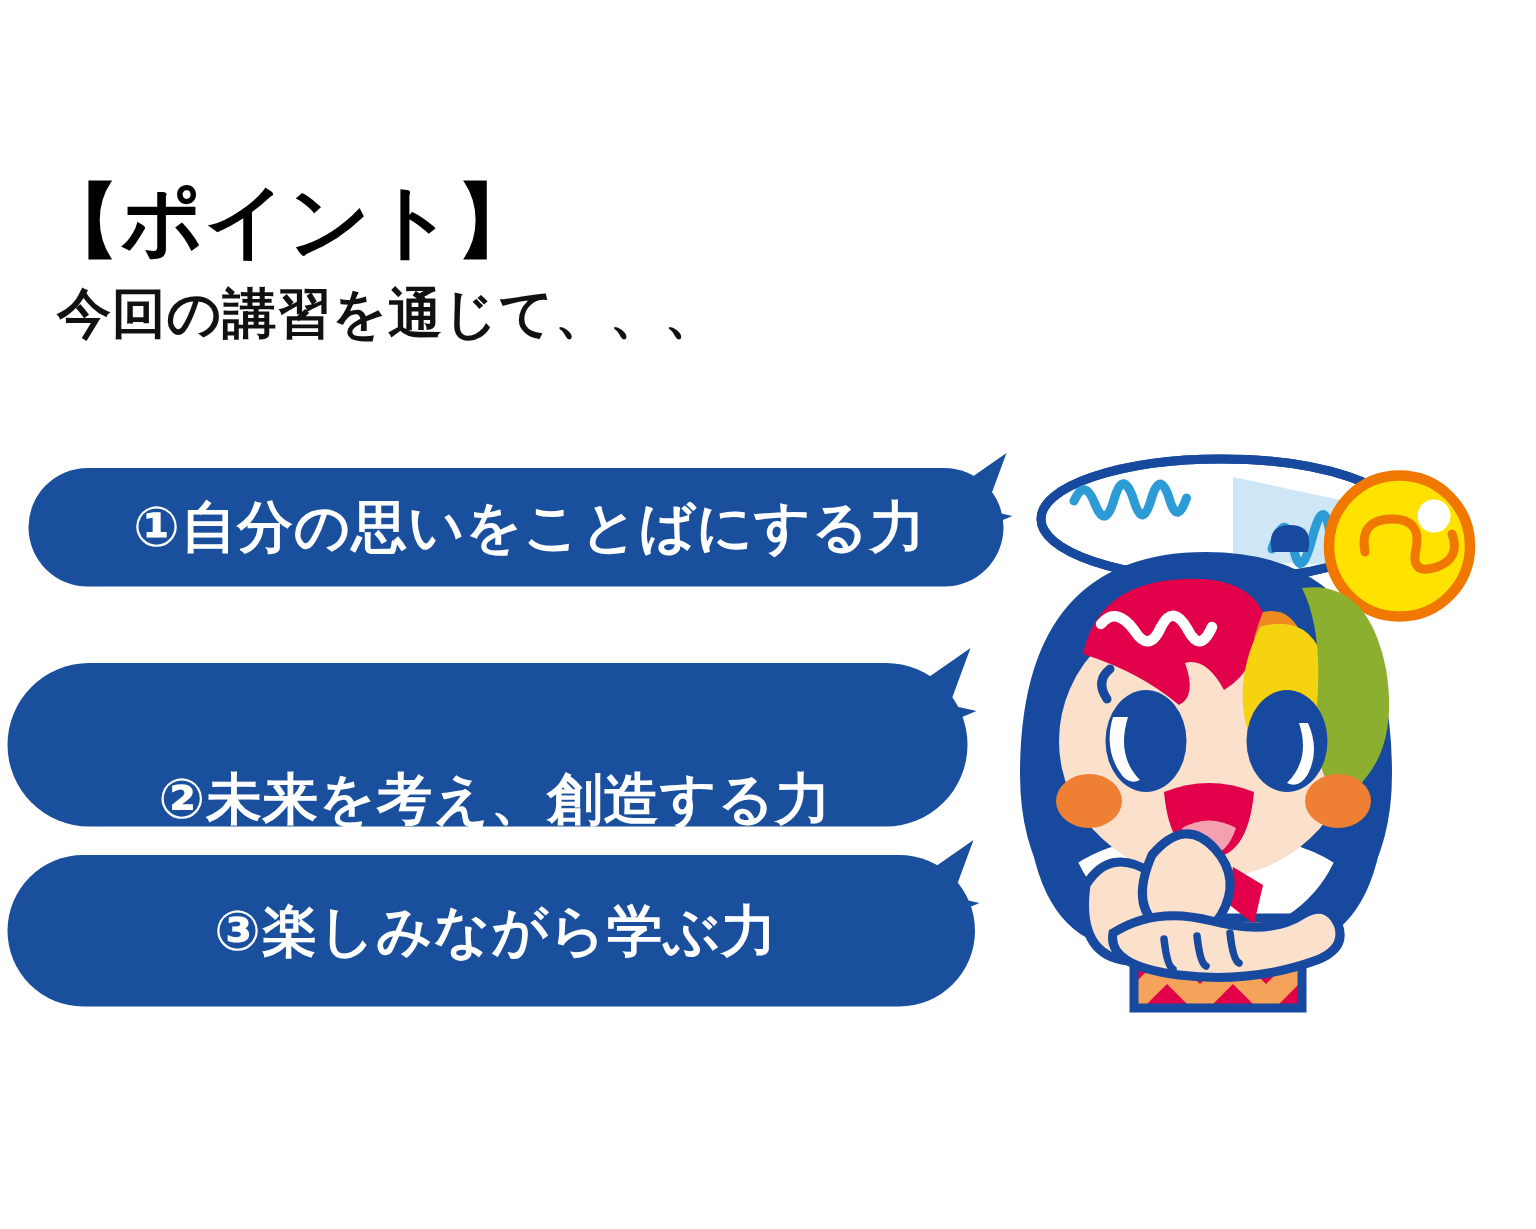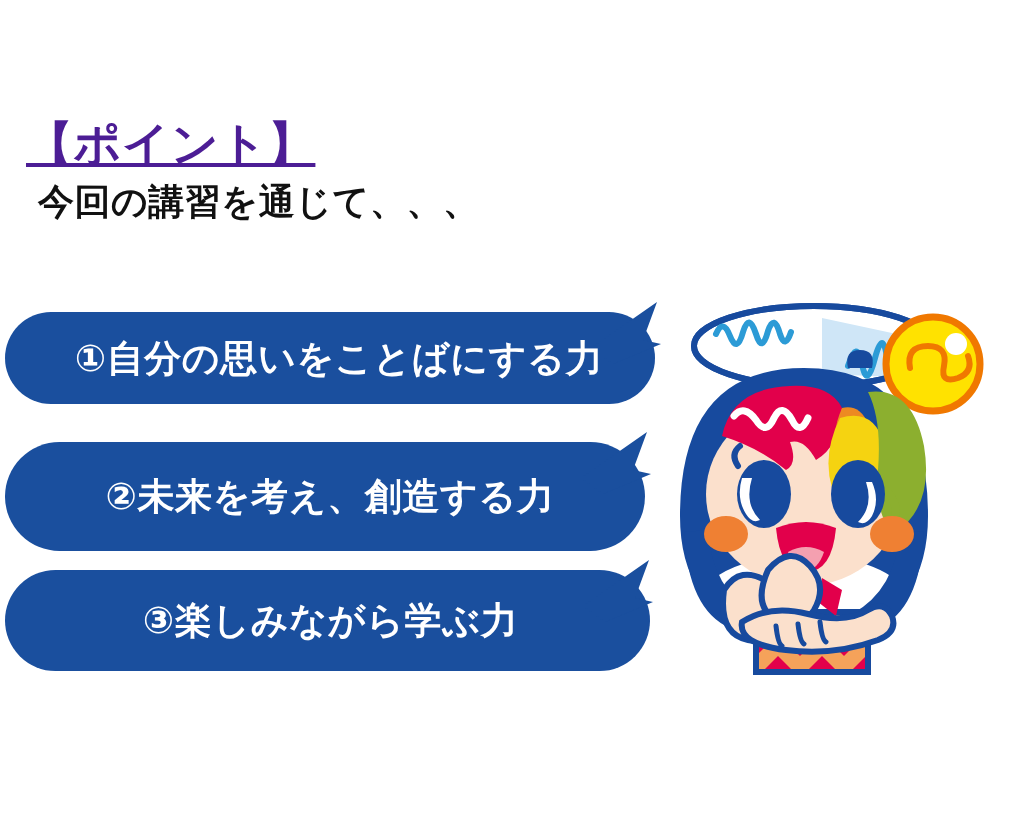--- a/index.html
+++ b/index.html
@@ -26,27 +26,26 @@
   }
 
   
   #title-block {
     position: absolute;
     left: 26px;
     top: 118px;
     width: 640px;
   }
   #page-title {
-    font-size: 47px;
+    font-size: 54px;
     font-weight: bold;
     line-height: 1.12;
     letter-spacing: 0.5px;
-    color: #4c1d95;
+    color: #000000;
     white-space: nowrap;
-    text-decoration: underline;
   }
   #page-subtitle {
     margin-top: 10px;
     margin-left: 12px;
     font-size: 36px;
     font-weight: bold;
     line-height: 1.15;
     letter-spacing: 0.5px;
     color: #111111;
     white-space: nowrap;
@@ -77,22 +76,22 @@
     position: relative;
     z-index: 3;
     color: #ffffff;
     font-weight: bold;
     letter-spacing: 0.6px;
     white-space: nowrap;
     text-align: center;
     line-height: 1;
   }
 
-  #bubble-1 { left: 5px;  top: 312px; width: 650px; height: 92px; }
-  #bubble-2 { left: 5px;  top: 442px; width: 640px; height: 109px; }
+  #bubble-1 { left: 19px;  top: 312px; width: 650px; height: 79px; }
+  #bubble-2 { left: 5px;  top: 442px; width: 640px; height: 109px; align-items: flex-end; }
   #bubble-3 { left: 5px;  top: 570px; width: 645px; height: 101px; }
 
   #bubble-1 .bubble-label { font-size: 37px; margin-left: 18px; }
   #bubble-2 .bubble-label { font-size: 37px; margin-left: 10px; }
   #bubble-3 .bubble-label { font-size: 37px; margin-left: 6px; }
 
   
   #mascot {
     position: absolute;
     left: 672px;

